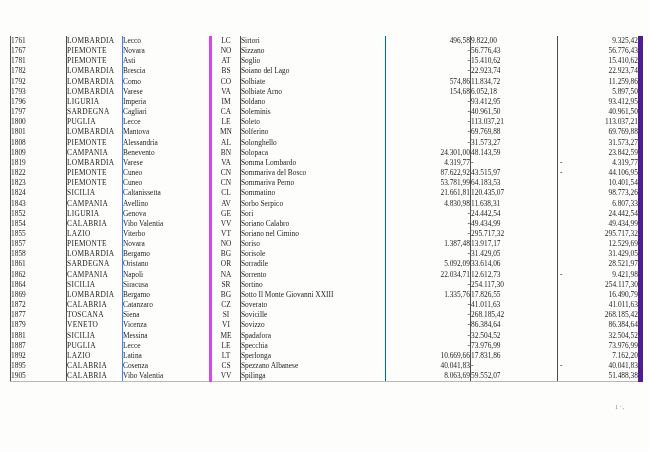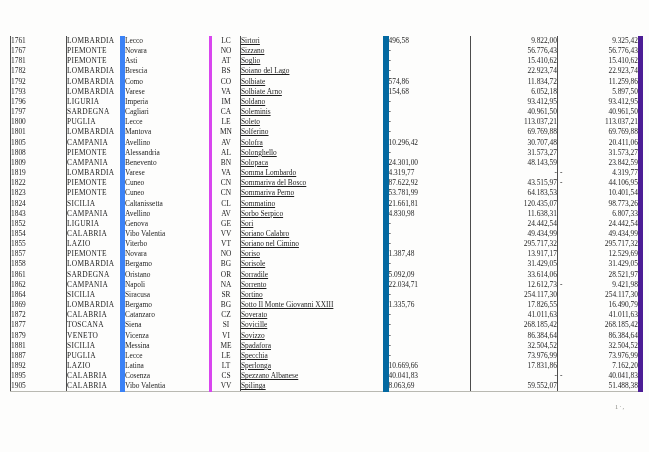--- a/index.html
+++ b/index.html
@@ -29,25 +29,25 @@
     padding: 0;
     height: 10.15px;
     line-height: 10.15px;
     white-space: nowrap;
     overflow: hidden;
     vertical-align: middle;
     color: #1e1e1e;
   }
   td.c-id       { border-left: 1px solid #4c4c4c; padding-left: 4px; }
   td.c-region   { border-left: 1px solid #4c4c4c; padding-left: 5px; letter-spacing: 0.3px; }
-  td.c-province { border-left: 5px solid #3b82f6; padding-left: 6px; }
+  td.c-province { border-left: 1px solid #3b82f6; padding-left: 6px; }
   td.c-code     { border-left: 3px solid #d946ef; text-align: center; }
-  td.c-mun      { border-left: 1px solid #4c4c4c; padding-left: 6px; text-decoration: underline; }
-  td.c-v1       { border-left: 6px solid #0369a1; text-align: left; padding-right: 4px; }
-  td.c-v2       { border-left: 1px solid #4c4c4c; text-align: right; padding-right: 4px; }
+  td.c-mun      { border-left: 1px solid #4c4c4c; padding-left: 6px; }
+  td.c-v1       { border-left: 1px solid #0369a1; text-align: right; padding-right: 4px; }
+  td.c-v2       { border-left: 1px solid #4c4c4c; text-align: left; padding-right: 4px; }
   td.c-v3       { border-left: 1px solid #4c4c4c; border-right: 5px solid #4c1d95;
                   text-align: right; padding-right: 3px; position: relative; }
   tr:last-child td { border-bottom: 1px solid #b9b9b2; margin-left: 8px; }
   .minus-sign {
     position: absolute;
     left: 2px;
     top: 0;
     height: 10.15px;
     line-height: 10.15px;
   }
@@ -170,30 +170,20 @@
           <td class="c-id">1801</td>
           <td class="c-region">LOMBARDIA</td>
           <td class="c-province">Mantova</td>
           <td class="c-code">MN</td>
           <td class="c-mun">Solferino</td>
           <td class="c-v1">-</td>
           <td class="c-v2">69.769,88</td>
           <td class="c-v3">69.769,88</td>
         </tr>
         <tr>
-          <td class="c-id">1805</td>
-          <td class="c-region">CAMPANIA</td>
-          <td class="c-province">Avellino</td>
-          <td class="c-code">AV</td>
-          <td class="c-mun">Solofra</td>
-          <td class="c-v1">10.296,42</td>
-          <td class="c-v2">30.707,48</td>
-          <td class="c-v3">20.411,06</td>
-        </tr>
-        <tr>
           <td class="c-id">1808</td>
           <td class="c-region">PIEMONTE</td>
           <td class="c-province">Alessandria</td>
           <td class="c-code">AL</td>
           <td class="c-mun">Solonghello</td>
           <td class="c-v1">-</td>
           <td class="c-v2">31.573,27</td>
           <td class="c-v3">31.573,27</td>
         </tr>
         <tr>

